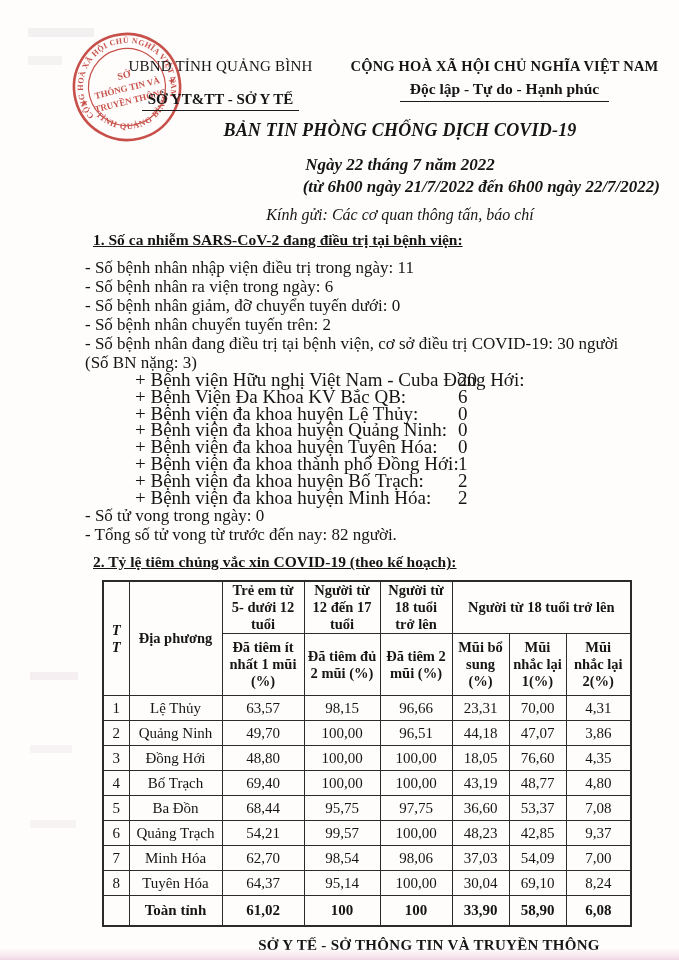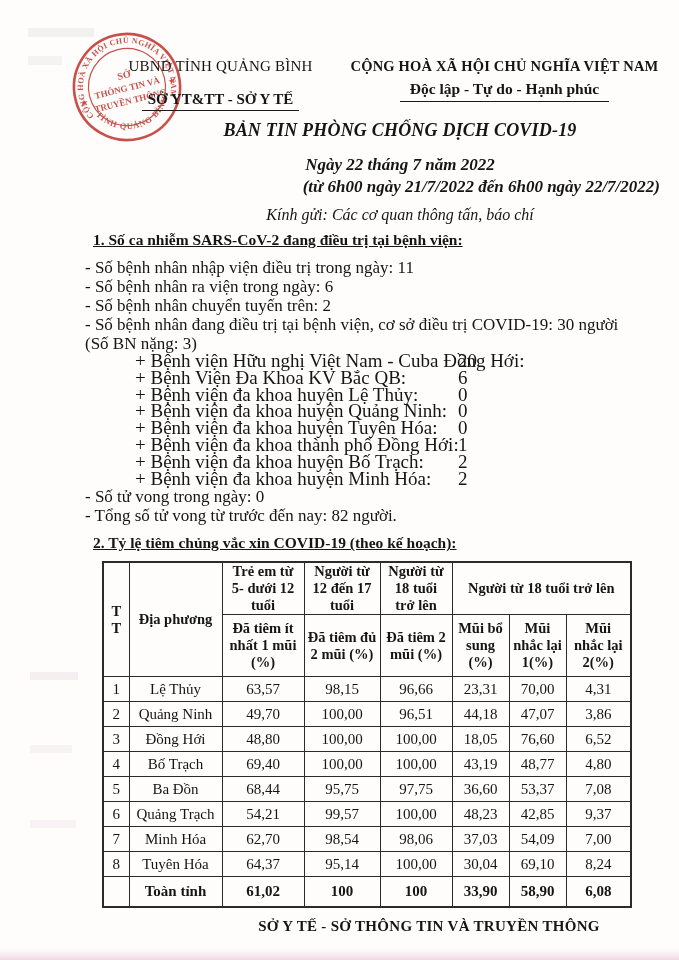--- a/index.html
+++ b/index.html
@@ -54,21 +54,21 @@
   table.vax th,table.vax td{
     border:1px solid #2b2b2b;padding:0 3px;
     text-align:center;vertical-align:middle;overflow:hidden;
   }
   table.vax{border:2px solid #2b2b2b;}
   table.vax thead th{font-weight:bold;font-size:14.5px;line-height:17px;}
   .rh1{height:52px;} .rh2{height:62px;}
   table.vax tbody tr{height:25px;}
   table.vax tr.total-row{height:30px;font-weight:bold;}
   td.name-cell,th.loc{ text-align:left;padding-left:7px;}
-  th.ttc{word-spacing:100px;line-height:15px;}
+  th.ttc{word-spacing:100px;line-height:15px;font-style:italic;}
   
   .doc-footer{
     margin:10px 0 0 110px;text-align:center;
     font-size:15px;font-weight:bold;letter-spacing:.3px;
   }
   
   .artifact{position:absolute;z-index:0;}
   .bottom-strip{
     position:absolute;left:0;bottom:0;width:679px;height:12px;
     background:linear-gradient(to bottom,rgba(255,255,255,0),#f7e7ef 70%,#f0d5e2 100%);
@@ -121,20 +121,21 @@
     <h1 class="doc-title">BẢN TIN PHÒNG CHỐNG DỊCH COVID-19</h1>
     <div class="doc-date">Ngày 22 tháng 7 năm 2022</div>
     <div class="doc-period">(từ 6h00 ngày 21/7/2022 đến 6h00 ngày 22/7/2022)</div>
     <div class="doc-salutation">Kính gửi: Các cơ quan thông tấn, báo chí</div>
   </div>
 
   <div class="content">
     <p class="sec-heading">1. Số ca nhiễm SARS-CoV-2 đang điều trị tại bệnh viện:</p>
     <p class="line">- Số bệnh nhân nhập viện điều trị trong ngày: 11</p>
     <p class="line">- Số bệnh nhân ra viện trong ngày: 6</p>
+    <p class="line">- Số bệnh nhân giảm, đỡ chuyển tuyến dưới: 0</p>
     <p class="line">- Số bệnh nhân chuyển tuyến trên: 2</p>
     <p class="line">- Số bệnh nhân đang điều trị tại bệnh viện, cơ sở điều trị COVID-19: 30 người</p>
     <p class="line">(Số BN nặng: 3)</p>
 
     <p class="hospital"><span>+ Bệnh viện Hữu nghị Việt Nam - Cuba Đồng Hới:</span><span class="hv">20</span></p>
     <p class="hospital"><span>+ Bệnh Viện Đa Khoa KV Bắc QB:</span><span class="hv">6</span></p>
     <p class="hospital"><span>+ Bệnh viện đa khoa huyện Lệ Thủy:</span><span class="hv">0</span></p>
     <p class="hospital"><span>+ Bệnh viện đa khoa huyện Quảng Ninh:</span><span class="hv">0</span></p>
     <p class="hospital"><span>+ Bệnh viện đa khoa huyện Tuyên Hóa:</span><span class="hv">0</span></p>
     <p class="hospital"><span>+ Bệnh viện đa khoa thành phố Đồng Hới:</span><span class="hv">1</span></p>
@@ -197,21 +198,21 @@
           <td>3,86</td>
         </tr>
         <tr>
           <td>3</td>
           <td class="name-cell">Đồng Hới</td>
           <td>48,80</td>
           <td>100,00</td>
           <td>100,00</td>
           <td>18,05</td>
           <td>76,60</td>
-          <td>6,52</td>
+          <td>4,35</td>
         </tr>
         <tr>
           <td>4</td>
           <td class="name-cell">Bố Trạch</td>
           <td>69,40</td>
           <td>100,00</td>
           <td>100,00</td>
           <td>43,19</td>
           <td>48,77</td>
           <td>4,80</td>

